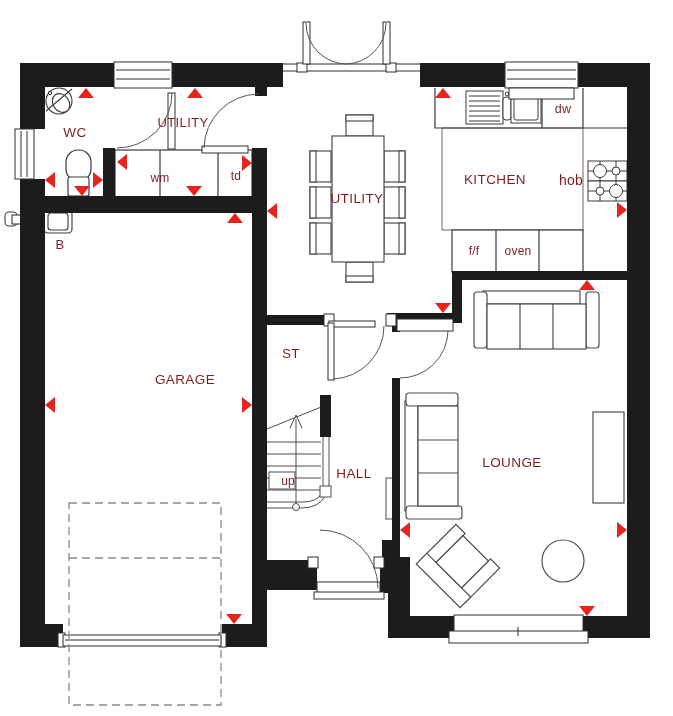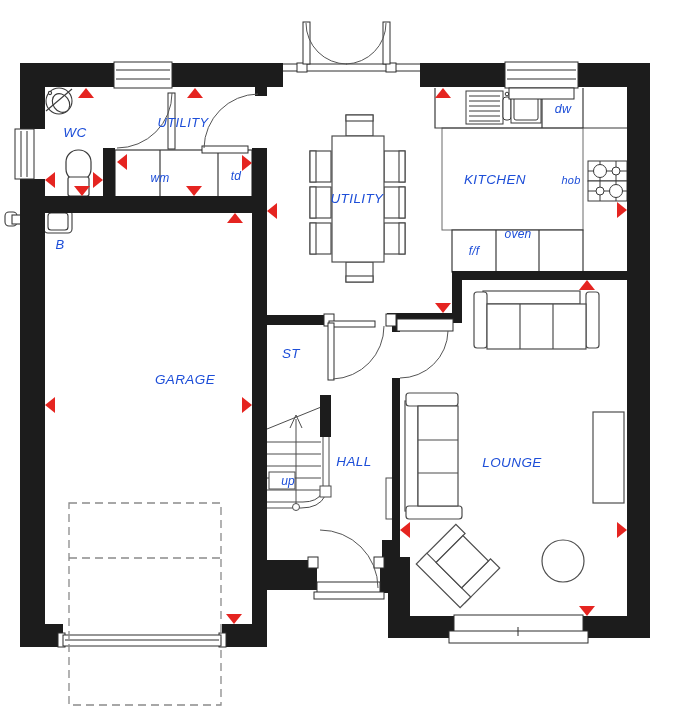--- a/index.html
+++ b/index.html
@@ -3,40 +3,39 @@
 <meta charset="utf-8">
 <style>
   html,body{margin:0;padding:0;background:#ffffff;}
   #plan{
     position:relative;width:673px;height:716px;background:#ffffff;
     font-family:"Liberation Sans", sans-serif;overflow:hidden;
   }
   #plan svg{position:absolute;left:0;top:0;}
   .lbl{
     position:absolute;transform:translate(-50%,-50%);
-    color:#1d4ed8;white-space:nowrap;letter-spacing:.4px;line-height:1;
+    color:#7f1d1d;white-space:nowrap;letter-spacing:.4px;line-height:1;
     user-select:none;
-    font-style:italic;
   }
   .room{font-size:13.5px;}
   .appl{font-size:12px;letter-spacing:.2px;}
   .wc{left:75px;top:133px;}
   .utility{left:183px;top:122px;font-size:13px;}
   .wm{left:139px;top:178px;padding-left:42px;}
   .td{left:236px;top:176px;}
   .dining{left:357px;top:199px;}
   .kitchen{left:495px;top:180px;}
   .dw{left:563px;top:109px;font-size:12.5px;}
-  .hob{left:571px;top:180px;font-size:11px;}
+  .hob{left:571px;top:180px;font-size:14px;}
   .ff{left:474px;top:251px;}
-  .oven{left:518px;top:234px;}
+  .oven{left:518px;top:251px;}
   .boiler{left:60px;top:244px;font-size:13px;}
   .garage{left:141px;top:380px;margin-left:44px;}
   .st{left:291px;top:354px;}
-  .hall{left:354px;top:462px;}
+  .hall{left:354px;top:474px;}
   .up{left:288px;top:481px;}
   .lounge{left:512px;top:463px;text-align:right;}
 </style>
 </head>
 <body>
 
 <div id="plan">
 <svg width="673" height="716" viewBox="0 0 673 716">
 
   <g stroke="#6a6a6a" fill="none" stroke-width="1">

